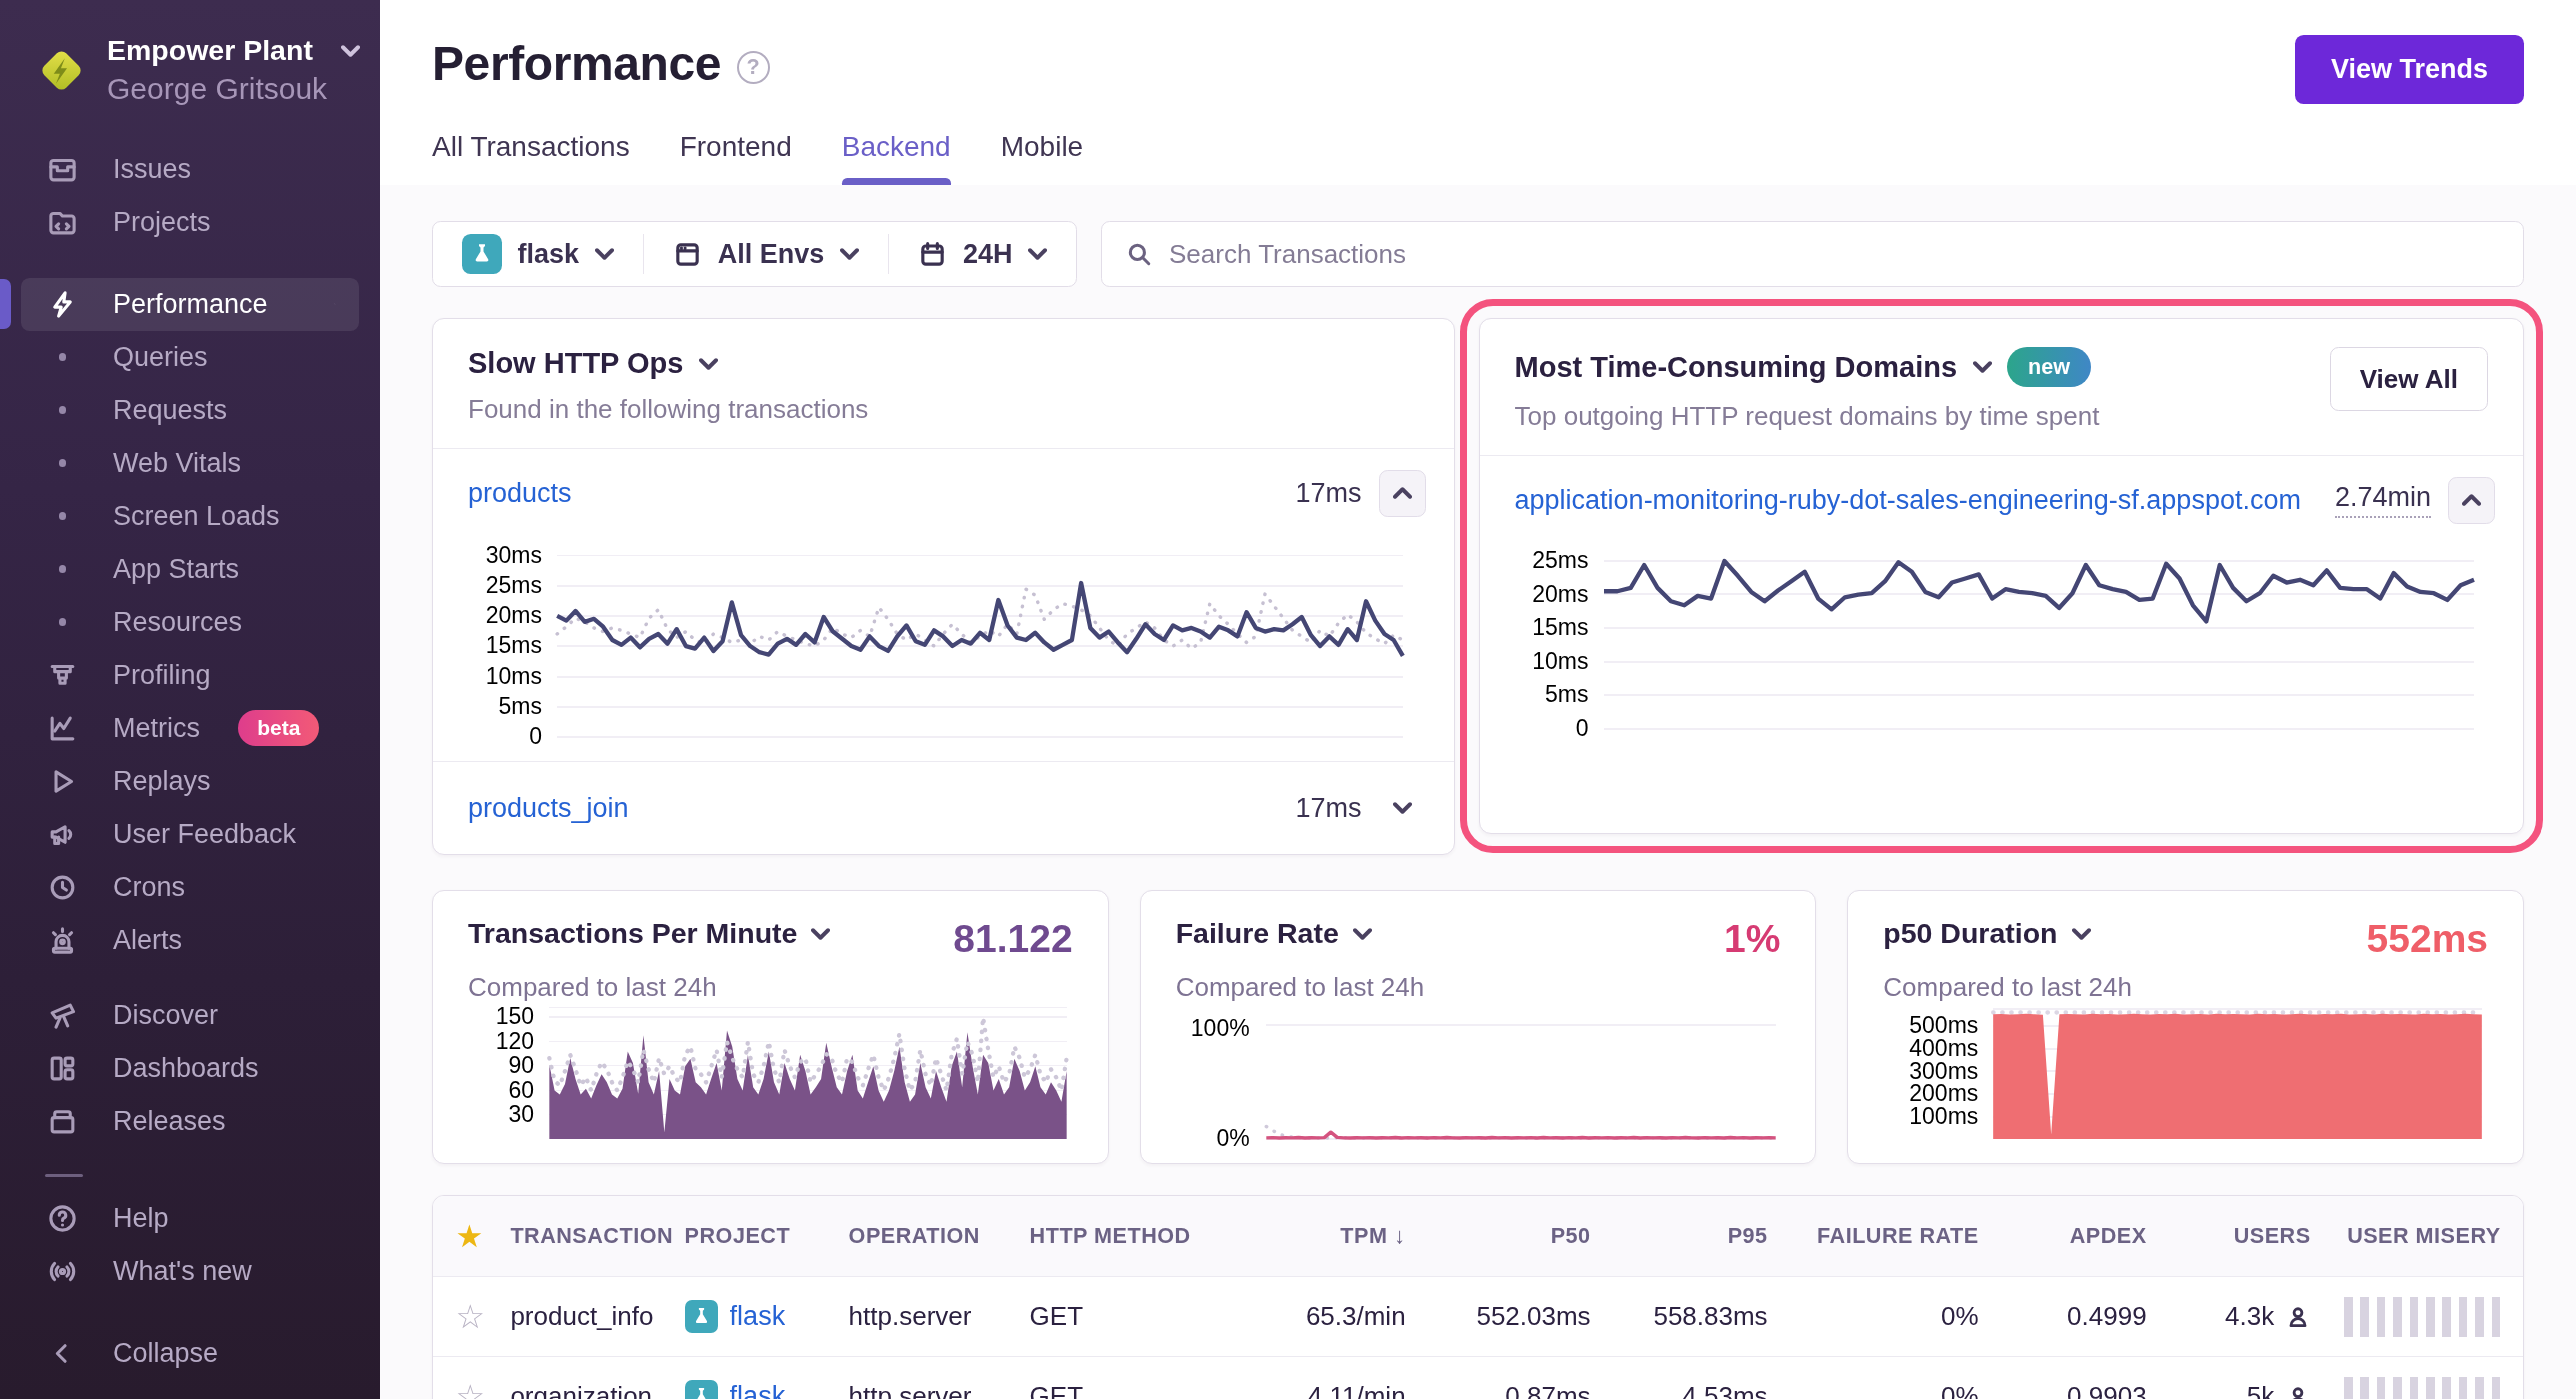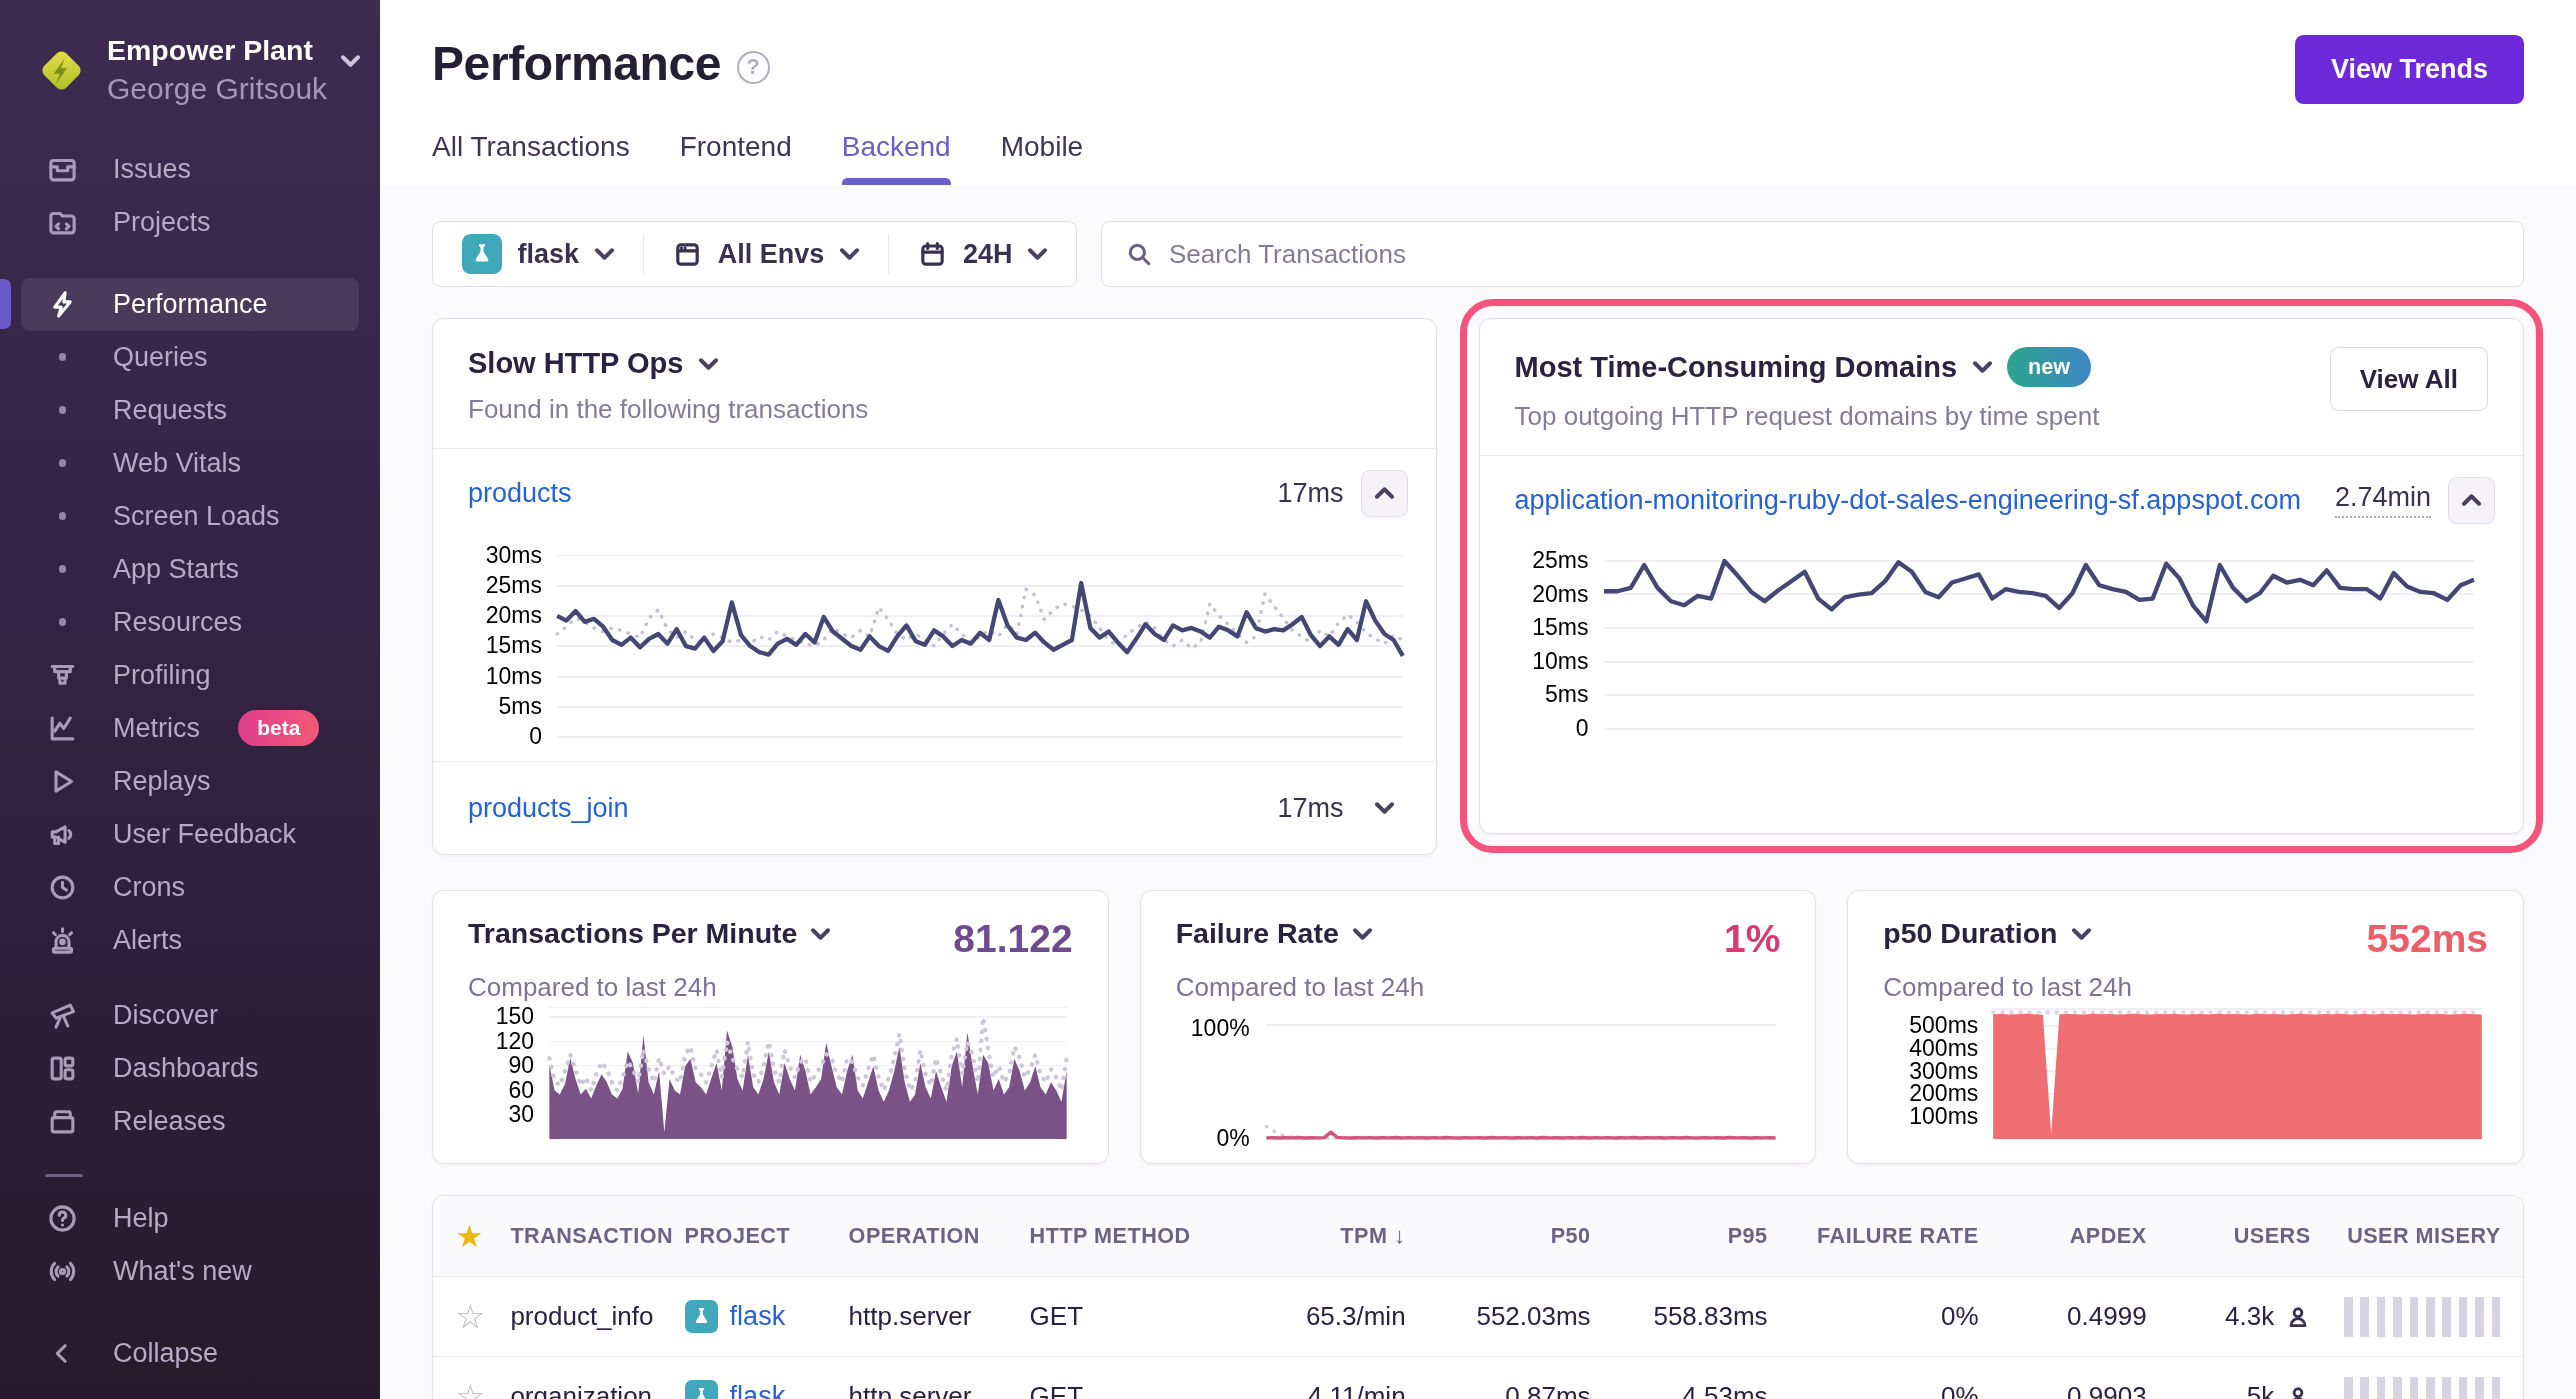--- a/index.html
+++ b/index.html
@@ -5,21 +5,21 @@
   * { margin:0; padding:0; box-sizing:border-box; }
   html,body { width:2576px; height:1399px; overflow:hidden; }
   body { font-family:"Liberation Sans", sans-serif; display:flex; background:#fff; color:#2b2140; }
 
   
   .sidebar { width:380px; height:100%; flex:0 0 380px;
     background:linear-gradient(180deg,#3d2c4f 0%,#352546 35%,#2d1f38 70%,#281b2d 100%);
     display:flex; flex-direction:column; padding:29px 21px 21px; }
   .org { display:flex; align-items:center; gap:19px; padding:5.2px 14px; border-radius:10.4px; cursor:pointer; }
   .org-logo { width:53px; height:53px; flex:0 0 53px; }
-  .org-name { color:#fff; font-size:28.5px; font-weight:700; display:flex; align-items:flex-end; gap:28px; white-space:nowrap; }
+  .org-name { color:#fff; font-size:28.5px; font-weight:700; display:flex; align-items:center; gap:28px; white-space:nowrap; }
   .org-user { color:#a796b8; font-size:30px; margin-top:5.2px; }
   .chev { width:19px; height:12px; }
   .chev path { fill:none; stroke:currentColor; stroke-width:2.6; stroke-linecap:round; stroke-linejoin:round; }
   .org-name .chev { color:#cfc3dd; }
 
   nav { margin-top:31px; display:flex; flex-direction:column; flex:1; }
   .nav-item { height:53px; display:flex; align-items:center; gap:33px; padding:0 17px 0 24px;
     color:#b6aac5; font-size:27px; border-radius:8.6px; cursor:pointer; position:relative; white-space:nowrap; }
   .nav-ico { width:35px; height:35px; flex:0 0 35px; display:flex; align-items:center; justify-content:center; color:#a99cb8; }
   .nav-ico svg { width:31px; height:31px; }
@@ -64,21 +64,21 @@
   .flask-ico svg { width:24px; height:24px; }
   .lineico { width:29px; height:29px; }
   .lineico * { fill:none; stroke:#3a3150; stroke-width:2.6; stroke-linecap:round; stroke-linejoin:round; }
   .search-box { flex:1; display:flex; align-items:center; gap:17px; background:#fff; border:1.7px solid #e2dde8; border-radius:8.6px; height:66px; padding:0 24px; }
   .search-box svg { width:26px; height:26px; flex:0 0 26px; }
   .search-box svg * { fill:none; stroke:#6b6280; stroke-width:2.8; stroke-linecap:round; }
   .search-box input { border:none; outline:none; flex:1; font-size:26px; font-family:inherit; color:#3a3150; background:transparent; }
   .search-box input::placeholder { color:#847c95; }
 
   
-  .cards-row { display:grid; grid-template-columns:1fr 1fr; gap:42px; margin-top:31px; align-items:start; }
+  .cards-row { display:grid; grid-template-columns:1fr 1fr; gap:24px; margin-top:31px; align-items:start; }
   .card { background:#fff; border:1.7px solid #e3dee9; border-radius:12px; box-shadow:0 1.7px 3.5px rgba(40,30,60,.04); }
   .card-head { padding:28px 35px 22.4px; border-bottom:1.7px solid #eceaf1; display:flex; justify-content:space-between; align-items:flex-start; gap:21px; }
   .card-title-row { display:flex; align-items:center; gap:15.5px; }
   .card-title { font-size:29px; font-weight:700; color:#2b2140; white-space:nowrap; }
   .card-sub { font-size:26px; color:#857c97; margin-top:14px; }
   .badge-new { font-size:21.6px; font-weight:600; color:#fff; padding:7px 21px; border-radius:862px; background:linear-gradient(90deg,#2ca58b,#3f87c6); }
   .btn-secondary { background:#fff; border:1.7px solid #dcd7e3; border-radius:8.6px; padding:15.5px 29px; font-size:26px; font-weight:600; color:#2b2140; cursor:pointer; font-family:inherit; white-space:nowrap; }
   .acc-row { display:flex; align-items:center; padding:21px 28px 8.6px 35px; gap:17px; }
   .acc-row.bordered { border-top:1.7px solid #eceaf1; padding:22.4px 28px 22.4px 35px; }
   .link { color:#2562d4; font-size:27px; text-decoration:none; cursor:pointer; overflow:hidden; text-overflow:ellipsis; white-space:nowrap; }

